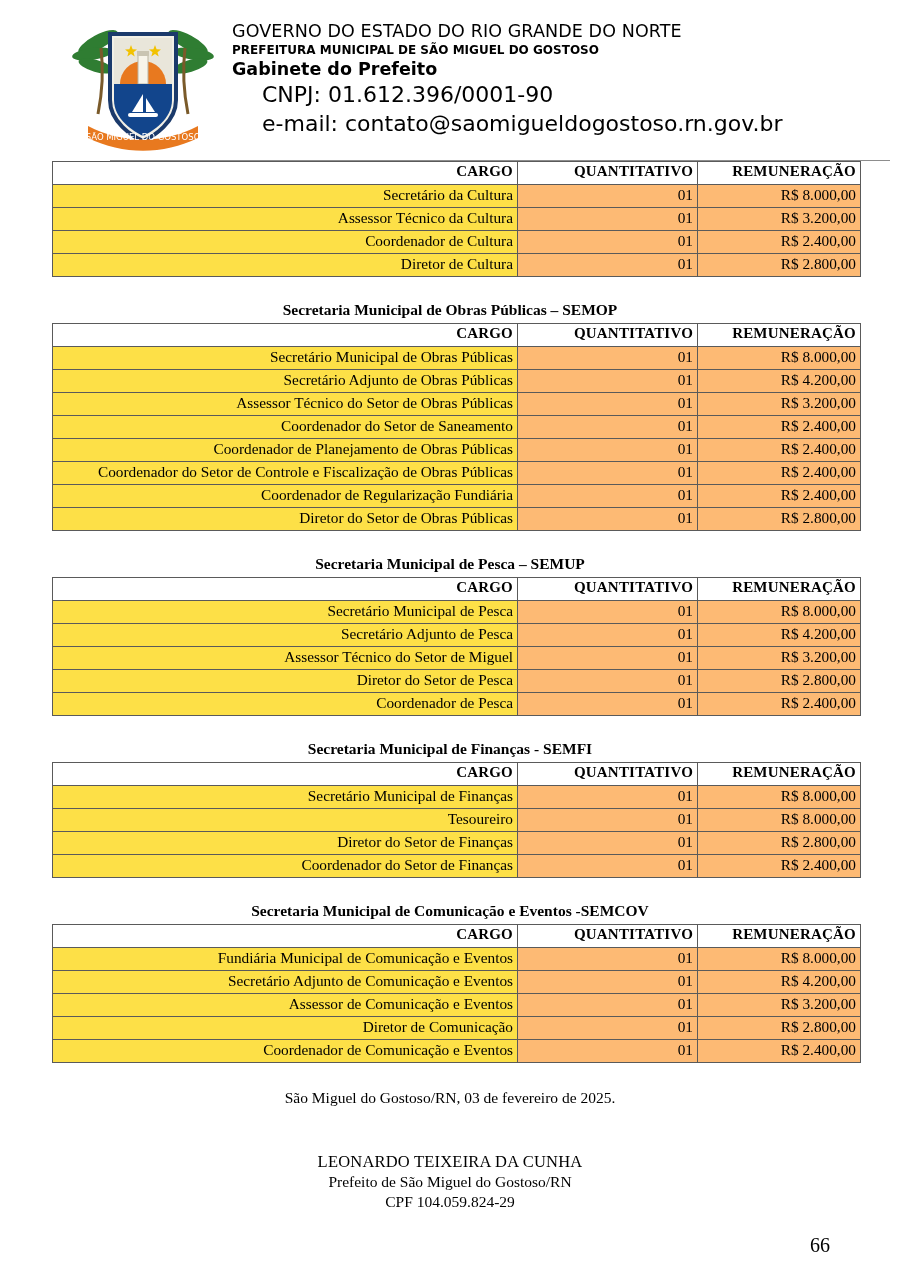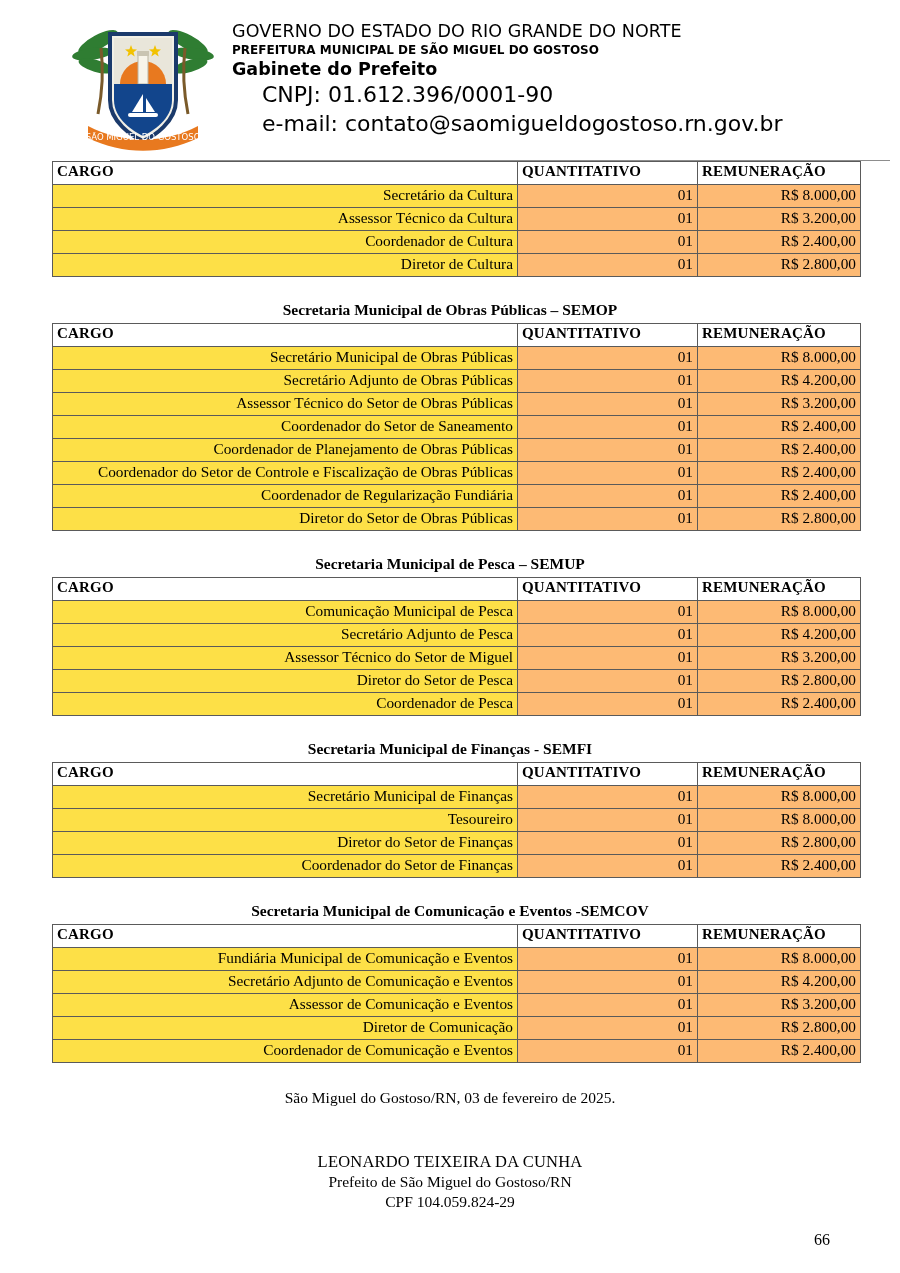--- a/index.html
+++ b/index.html
@@ -80,21 +80,21 @@
   }
   table.cargos th,
   table.cargos td {
     border: 1px solid #5a5a5a;
     font-size: 15.3px;
     padding: 1px 4px;
     height: 20px;
     vertical-align: top;
   }
   table.cargos th {
-    text-align: left;
+    text-align: right;
     font-weight: bold;
     font-variant: small-caps;
     letter-spacing: .2px;
     background: #ffffff;
     font-size: 15px;
   }
   table.cargos td.cargo {
     background: #fde047;
     text-align: right;
     padding-left: 6px;
@@ -128,22 +128,22 @@
   }
   .assinatura .cargo-p {
     font-size: 15.5px;
   }
   .assinatura .cpf {
     font-size: 15.5px;
   }
   .page-number {
     position: absolute;
     right: 70px;
-    bottom: 24px;
-    font-size: 16px;
+    bottom: 16px;
+    font-size: 20px;
   }
 </style>
 </head>
 <body>
 
 <div class="page">
 
   <div class="header">
     <div class="brasao">
       <svg viewBox="0 0 150 140" width="150" height="140" aria-hidden="true">
@@ -304,21 +304,21 @@
         </colgroup>
         <thead>
           <tr>
             <th>CARGO</th>
             <th>QUANTITATIVO</th>
             <th>REMUNERAÇÃO</th>
           </tr>
         </thead>
         <tbody>
           <tr>
-            <td class="cargo">Comunicação Municipal de Pesca</td>
+            <td class="cargo">Secretário Municipal de Pesca</td>
             <td class="qtd">01</td>
             <td class="rem">R$ 8.000,00</td>
           </tr>
           <tr>
             <td class="cargo">Secretário Adjunto de Pesca</td>
             <td class="qtd">01</td>
             <td class="rem">R$ 4.200,00</td>
           </tr>
           <tr>
             <td class="cargo">Assessor Técnico do Setor de Miguel</td>

